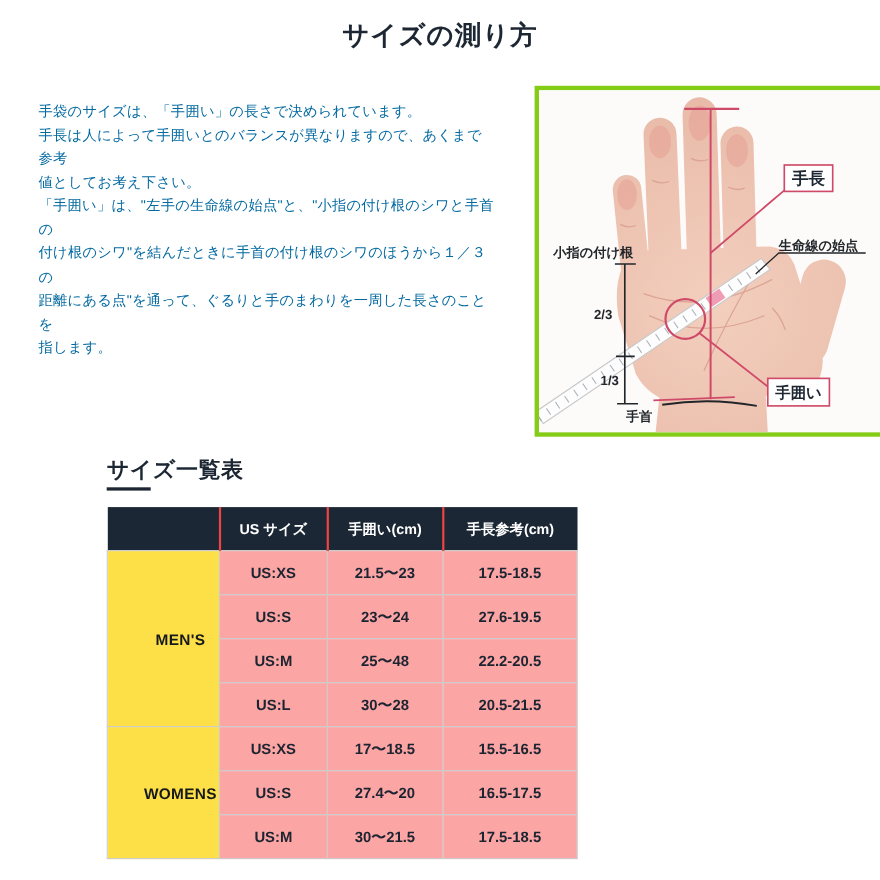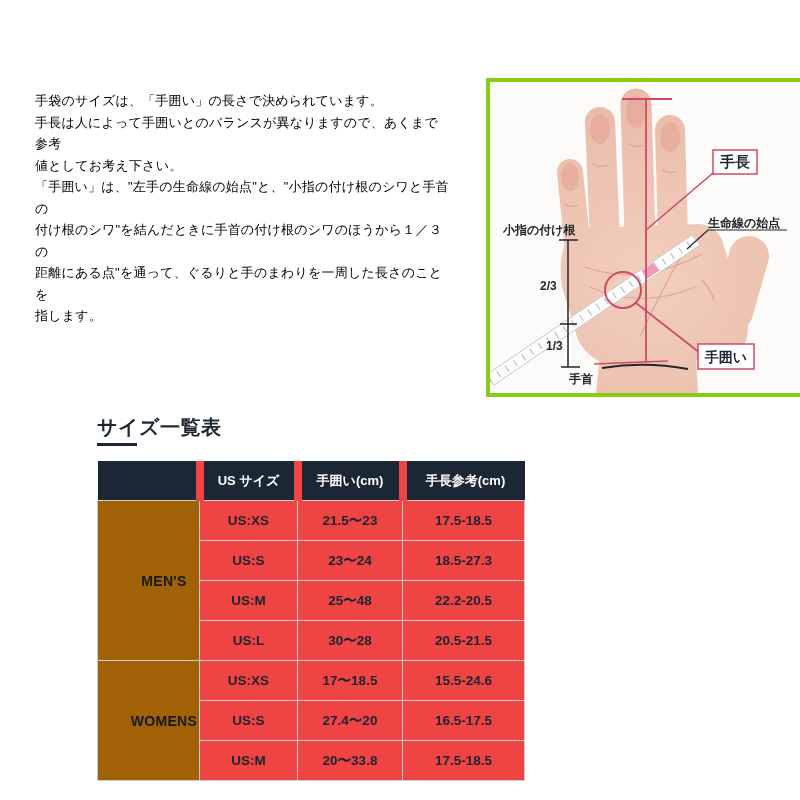--- a/index.html
+++ b/index.html
@@ -3,48 +3,49 @@
 <meta charset="utf-8">
 <style>
   html,body{margin:0;padding:0;background:#fff;}
   body{font-family:"Liberation Sans","DejaVu Sans",sans-serif;color:#1d2733;}
   .page{position:relative;width:800px;height:800px;background:#fff;overflow:hidden;}
 
   .title{position:absolute;top:16px;left:0;right:0;margin:0;text-align:center;
          font-size:24px;font-weight:bold;letter-spacing:1px;color:#1d2733;}
 
   .intro{position:absolute;left:35px;top:90px;width:416px;margin:0;
-         font-size:13px;line-height:21.5px;letter-spacing:.2px;color:#000000;
+         font-size:13px;line-height:21.5px;letter-spacing:.2px;color:#0369a1;
          white-space:pre-line;}
 
   .figure{position:absolute;left:442px;top:78px;width:343px;height:311px;
           border:4px solid #84cc16;background:#fcfbfa;box-sizing:content-box;margin-left:44px;}
   .figure svg{display:block;width:343px;height:311px;}
   .fig-label{font-size:12px;font-weight:bold;fill:#22262a;}
   .fig-box-label{font-weight:bold;fill:#1d2733;}
 
   .table-heading{position:absolute;left:97px;top:414px;margin:0;
                  font-size:20px;font-weight:bold;color:#1d2733;letter-spacing:.5px;}
   .heading-bar{position:absolute;left:97px;top:443px;width:40px;height:3px;background:#1d2733;}
 
   table.size{position:absolute;left:97px;top:461px;width:427px;
              border-collapse:collapse;table-layout:fixed;}
   table.size th{background:#1b2734;color:#fff;font-size:13px;font-weight:bold;
-                height:39px;padding:0;text-align:center;border-left:8px solid #ef4444;}
+                height:39px;padding:0;text-align:center;border-left:2px solid #ef4444;}
   table.size th:first-child{border-left:none;}
-  table.size td{background:#ef4444;border:1px solid #ccc;height:39px;padding:0;
+  table.size td{background:#fca5a5;border:1px solid #ccc;height:39px;padding:0;
                 text-align:center;vertical-align:middle;
                 font-size:13.5px;font-weight:bold;color:#1b2430;}
-  table.size td.group{background:#a16207;font-size:14px;color:#16191c;letter-spacing:.3px;padding-left:31px;}
+  table.size td.group{background:#fde047;font-size:14px;color:#16191c;letter-spacing:.3px;padding-left:31px;}
 </style>
 </head>
 <body>
 
 <div class="page">
 
+  <h1 class="title">サイズの測り方</h1>
 
   <p class="intro">手袋のサイズは、「手囲い」の長さで決められています。
 手長は人によって手囲いとのバランスが異なりますので、あくまで参考
 値としてお考え下さい。
 「手囲い」は、"左手の生命線の始点"と、"小指の付け根のシワと手首の
 付け根のシワ"を結んだときに手首の付け根のシワのほうから１／３の
 距離にある点"を通って、ぐるりと手のまわりを一周した長さのことを
 指します。</p>
 
   <div class="figure">
@@ -148,44 +149,44 @@
     <tbody>
       <tr>
         <td class="group" rowspan="4">MEN'S</td>
         <td>US:XS</td>
         <td>21.5〜23</td>
         <td>17.5-18.5</td>
       </tr>
       <tr>
         <td>US:S</td>
         <td>23〜24</td>
-        <td>18.5-27.3</td>
+        <td>27.6-19.5</td>
       </tr>
       <tr>
         <td>US:M</td>
         <td>25〜48</td>
         <td>22.2-20.5</td>
       </tr>
       <tr>
         <td>US:L</td>
         <td>30〜28</td>
         <td>20.5-21.5</td>
       </tr>
       <tr>
         <td class="group" rowspan="3">WOMENS</td>
         <td>US:XS</td>
         <td>17〜18.5</td>
-        <td>15.5-24.6</td>
+        <td>15.5-16.5</td>
       </tr>
       <tr>
         <td>US:S</td>
         <td>27.4〜20</td>
         <td>16.5-17.5</td>
       </tr>
       <tr>
         <td>US:M</td>
-        <td>20〜33.8</td>
+        <td>30〜21.5</td>
         <td>17.5-18.5</td>
       </tr>
     </tbody>
   </table>
 
 </div>
 
 </body></html>

